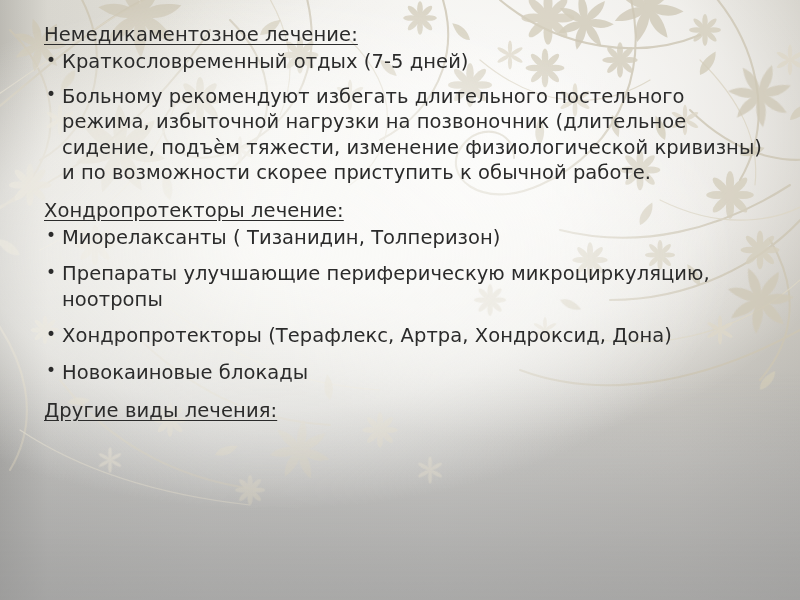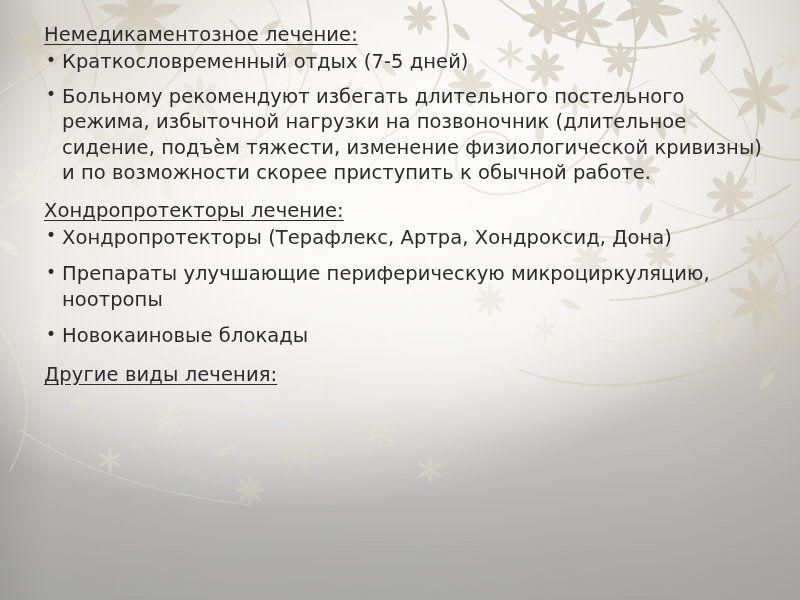--- a/index.html
+++ b/index.html
@@ -230,24 +230,25 @@
     <div class="heading">Немедикаментозное лечение:</div>
 
 
     <div class="bullet b-gap-sm">Краткословременный отдых (7-5 дней)</div>
 
     <div class="bullet wrap"> Больному рекомендуют избегать длительного постельного режима, избыточной нагрузки на позвоночник (длительное сидение, подъѐм тяжести, изменение физиологической кривизны) и по возможности скорее приступить к обычной работе.</div>
 
     <div class="heading h-gap">Хондропротекторы лечение:</div>
 
 
+    <div class="bullet b-gap-md">Миорелаксанты ( Тизанидин,  Толперизон)</div>
+
+    <div class="bullet b-gap-md"> Препараты улучшающие периферическую микроциркуляцию, ноотропы</div>
 
     <div class="bullet b-gap-md"> Хондропротекторы (Терафлекс, Артра, Хондроксид, Дона)</div>
-
-    <div class="bullet b-gap-md"> Препараты улучшающие периферическую микроциркуляцию, ноотропы</div>
 
     <div class="bullet b-gap-sm">Новокаиновые блокады</div>
 
     <div class="heading h-gap2">Другие виды лечения:</div>
 
 
   </div>
 </div>
 
 </body></html>

